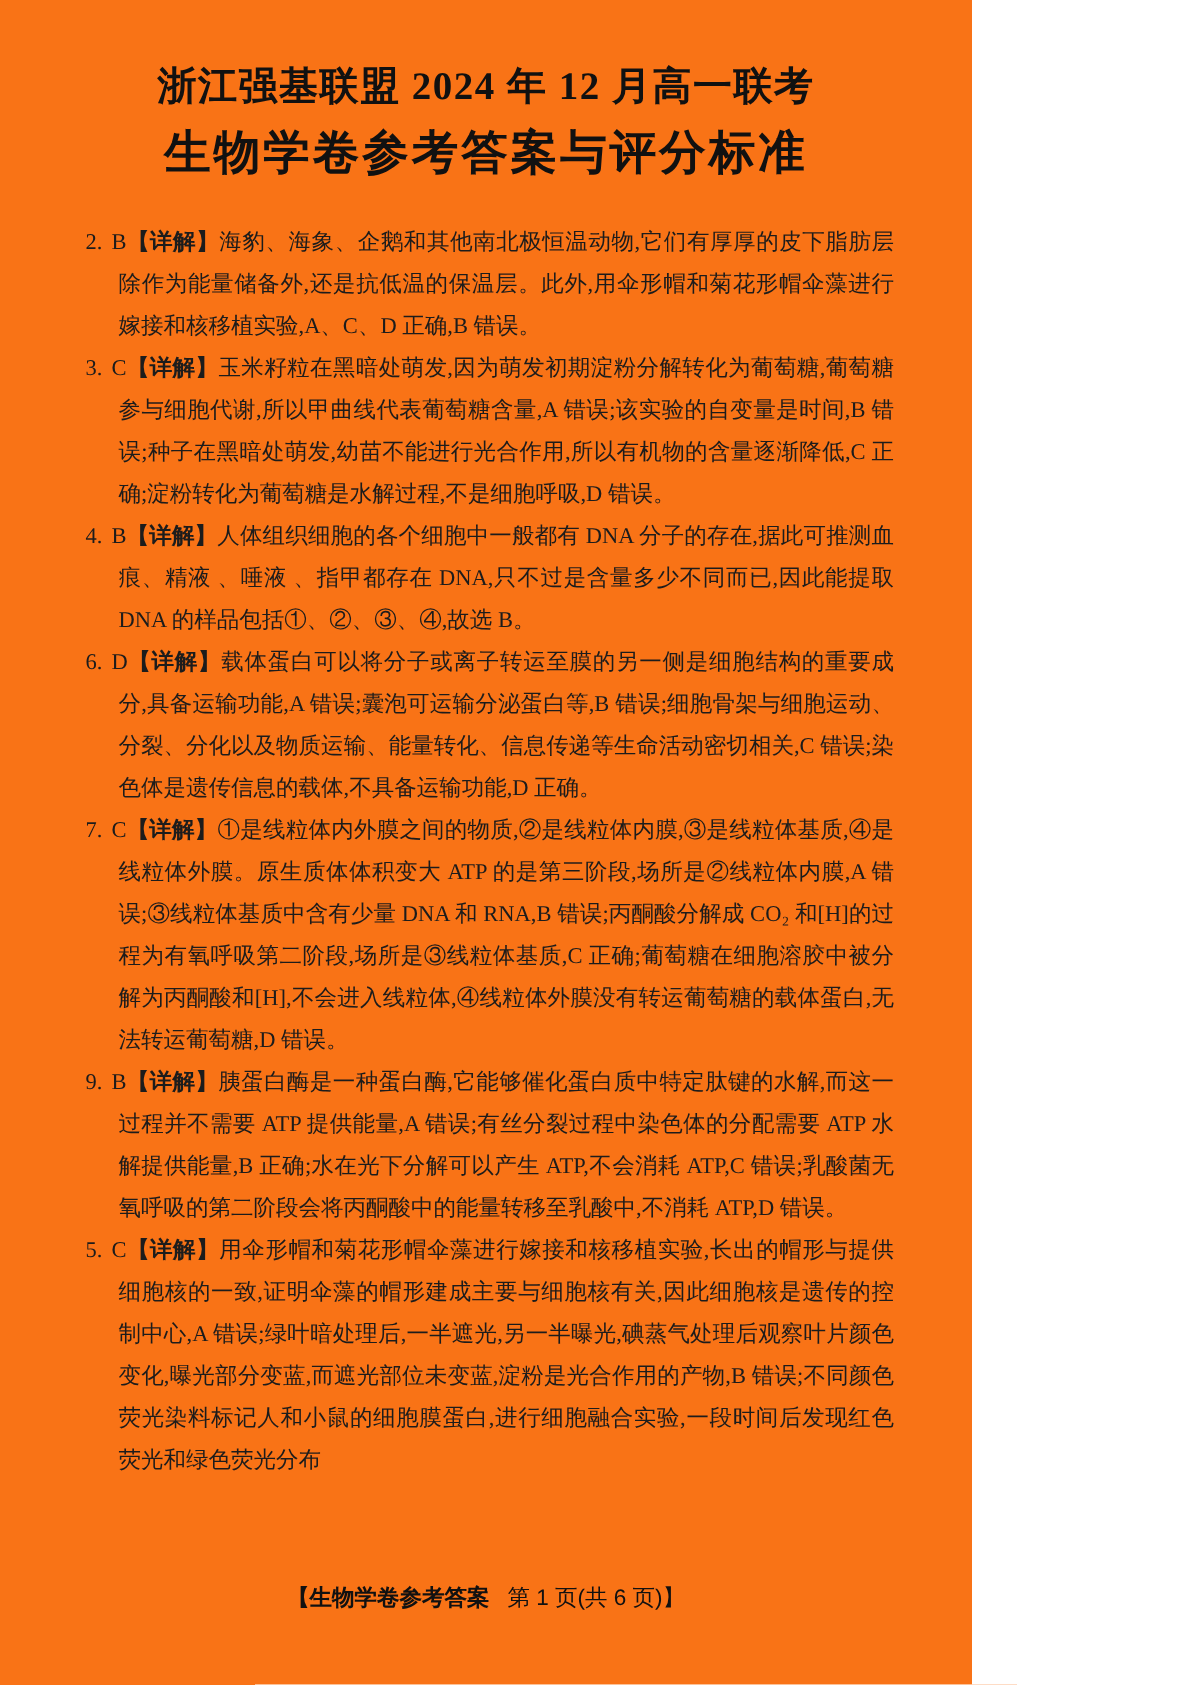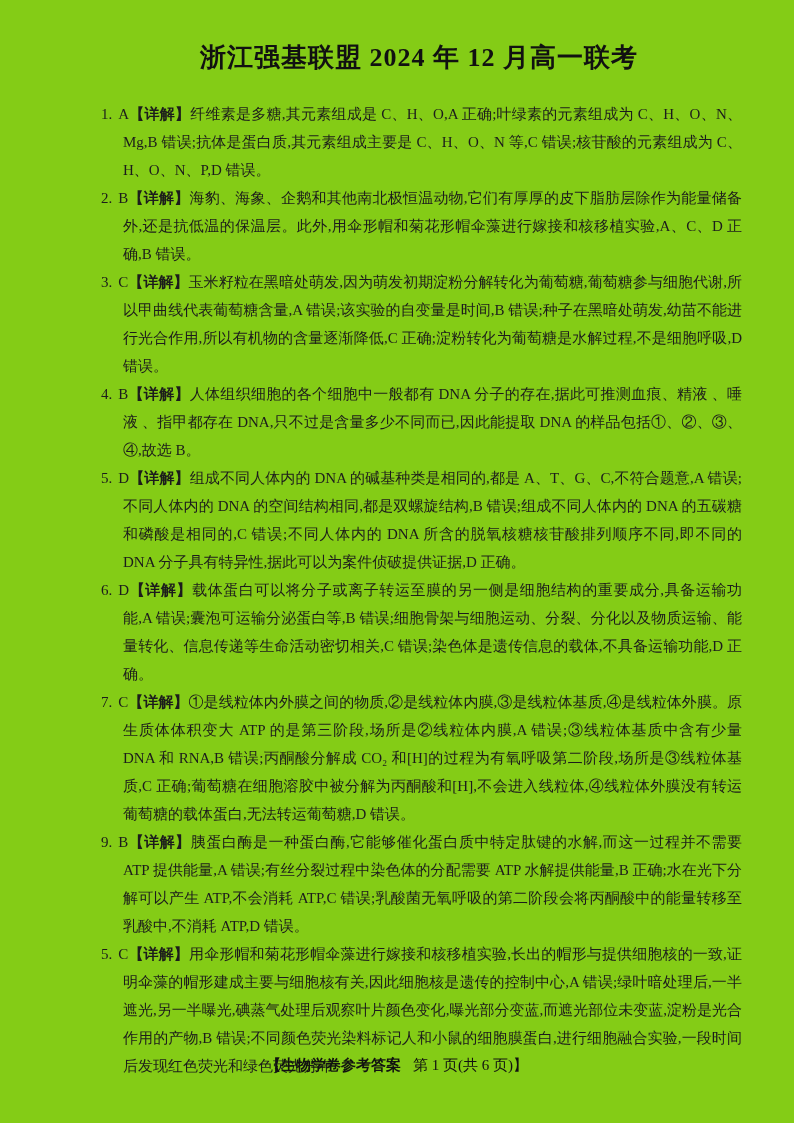--- a/index.html
+++ b/index.html
@@ -2,28 +2,27 @@
 <html><head>
 <meta charset="utf-8">
 <style>
   html, body {
     margin: 0;
     padding: 0;
     background: #ffffff;
   }
   .page {
     position: relative;
-    width: 794px;
+    width: 648px;
     height: 1123px;
-    background: #84cc16;
+    background: #f97316;
     color: #1c1c1c;
     font-family: "Liberation Serif", "DejaVu Serif", serif;
     overflow: hidden;
     box-sizing: border-box;
-    padding-left: 44px;
   }
   .title1 {
     margin: 40px 0 0 0;
     text-align: center;
     font-size: 26px;
     font-weight: bold;
     letter-spacing: 1px;
     color: #111;
   }
   .title2 {
@@ -64,41 +63,40 @@
     font-size: 15px;
     color: #111;
   }
   .footer-bold {
     font-weight: bold;
     font-family: "Liberation Sans", "DejaVu Sans", sans-serif;
     margin-top: 24px;
   }
   .footer-page {
     margin-left: 12px;
-    font-family: Liberation Serif, serif;
+    font-family: Liberation Sans, sans-serif;
   }
 </style>
 </head>
 <body>
 
 <div class="page">
 
   <h1 class="title1">浙江强基联盟 2024 年 12 月高一联考</h1>
+  <h2 class="title2">生物学卷参考答案与评分标准</h2>
 
   <div class="items">
 
-    <div class="item"><span class="num">1.</span><span class="ans">A</span><span class="label">【详解】</span><span class="text">纤维素是多糖,其元素组成是 C、H、O,A 正确;叶绿素的元素组成为 C、H、O、N、Mg,B 错误;抗体是蛋白质,其元素组成主要是 C、H、O、N 等,C 错误;核苷酸的元素组成为 C、H、O、N、P,D 错误。</span></div>
 
     <div class="item"><span class="num">2.</span><span class="ans">B</span><span class="label">【详解】</span><span class="text">海豹、海象、企鹅和其他南北极恒温动物,它们有厚厚的皮下脂肪层除作为能量储备外,还是抗低温的保温层。此外,用伞形帽和菊花形帽伞藻进行嫁接和核移植实验,A、C、D 正确,B 错误。</span></div>
 
     <div class="item"><span class="num">3.</span><span class="ans">C</span><span class="label">【详解】</span><span class="text">玉米籽粒在黑暗处萌发,因为萌发初期淀粉分解转化为葡萄糖,葡萄糖参与细胞代谢,所以甲曲线代表葡萄糖含量,A 错误;该实验的自变量是时间,B 错误;种子在黑暗处萌发,幼苗不能进行光合作用,所以有机物的含量逐渐降低,C 正确;淀粉转化为葡萄糖是水解过程,不是细胞呼吸,D 错误。</span></div>
 
     <div class="item"><span class="num">4.</span><span class="ans">B</span><span class="label">【详解】</span><span class="text">人体组织细胞的各个细胞中一般都有 DNA 分子的存在,据此可推测血痕、精液 、唾液 、指甲都存在 DNA,只不过是含量多少不同而已,因此能提取 DNA 的样品包括①、②、③、④,故选 B。</span></div>
 
-    <div class="item"><span class="num">5.</span><span class="ans">D</span><span class="label">【详解】</span><span class="text">组成不同人体内的 DNA 的碱基种类是相同的,都是 A、T、G、C,不符合题意,A 错误;不同人体内的 DNA 的空间结构相同,都是双螺旋结构,B 错误;组成不同人体内的 DNA 的五碳糖和磷酸是相同的,C 错误;不同人体内的 DNA 所含的脱氧核糖核苷酸排列顺序不同,即不同的 DNA 分子具有特异性,据此可以为案件侦破提供证据,D 正确。</span></div>
 
     <div class="item"><span class="num">6.</span><span class="ans">D</span><span class="label">【详解】</span><span class="text">载体蛋白可以将分子或离子转运至膜的另一侧是细胞结构的重要成分,具备运输功能,A 错误;囊泡可运输分泌蛋白等,B 错误;细胞骨架与细胞运动、分裂、分化以及物质运输、能量转化、信息传递等生命活动密切相关,C 错误;染色体是遗传信息的载体,不具备运输功能,D 正确。</span></div>
 
     <div class="item"><span class="num">7.</span><span class="ans">C</span><span class="label">【详解】</span><span class="text">①是线粒体内外膜之间的物质,②是线粒体内膜,③是线粒体基质,④是线粒体外膜。原生质体体积变大 ATP 的是第三阶段,场所是②线粒体内膜,A 错误;③线粒体基质中含有少量 DNA 和 RNA,B 错误;丙酮酸分解成 CO₂ 和[H]的过程为有氧呼吸第二阶段,场所是③线粒体基质,C 正确;葡萄糖在细胞溶胶中被分解为丙酮酸和[H],不会进入线粒体,④线粒体外膜没有转运葡萄糖的载体蛋白,无法转运葡萄糖,D 错误。</span></div>
 
 
     <div class="item"><span class="num">9.</span><span class="ans">B</span><span class="label">【详解】</span><span class="text">胰蛋白酶是一种蛋白酶,它能够催化蛋白质中特定肽键的水解,而这一过程并不需要 ATP 提供能量,A 错误;有丝分裂过程中染色体的分配需要 ATP 水解提供能量,B 正确;水在光下分解可以产生 ATP,不会消耗 ATP,C 错误;乳酸菌无氧呼吸的第二阶段会将丙酮酸中的能量转移至乳酸中,不消耗 ATP,D 错误。</span></div>
 
 
     <div class="item"><span class="num">5.</span><span class="ans">C</span><span class="label">【详解】</span><span class="text">用伞形帽和菊花形帽伞藻进行嫁接和核移植实验,长出的帽形与提供细胞核的一致,证明伞藻的帽形建成主要与细胞核有关,因此细胞核是遗传的控制中心,A 错误;绿叶暗处理后,一半遮光,另一半曝光,碘蒸气处理后观察叶片颜色变化,曝光部分变蓝,而遮光部位未变蓝,淀粉是光合作用的产物,B 错误;不同颜色荧光染料标记人和小鼠的细胞膜蛋白,进行细胞融合实验,一段时间后发现红色荧光和绿色荧光分布</span></div>

